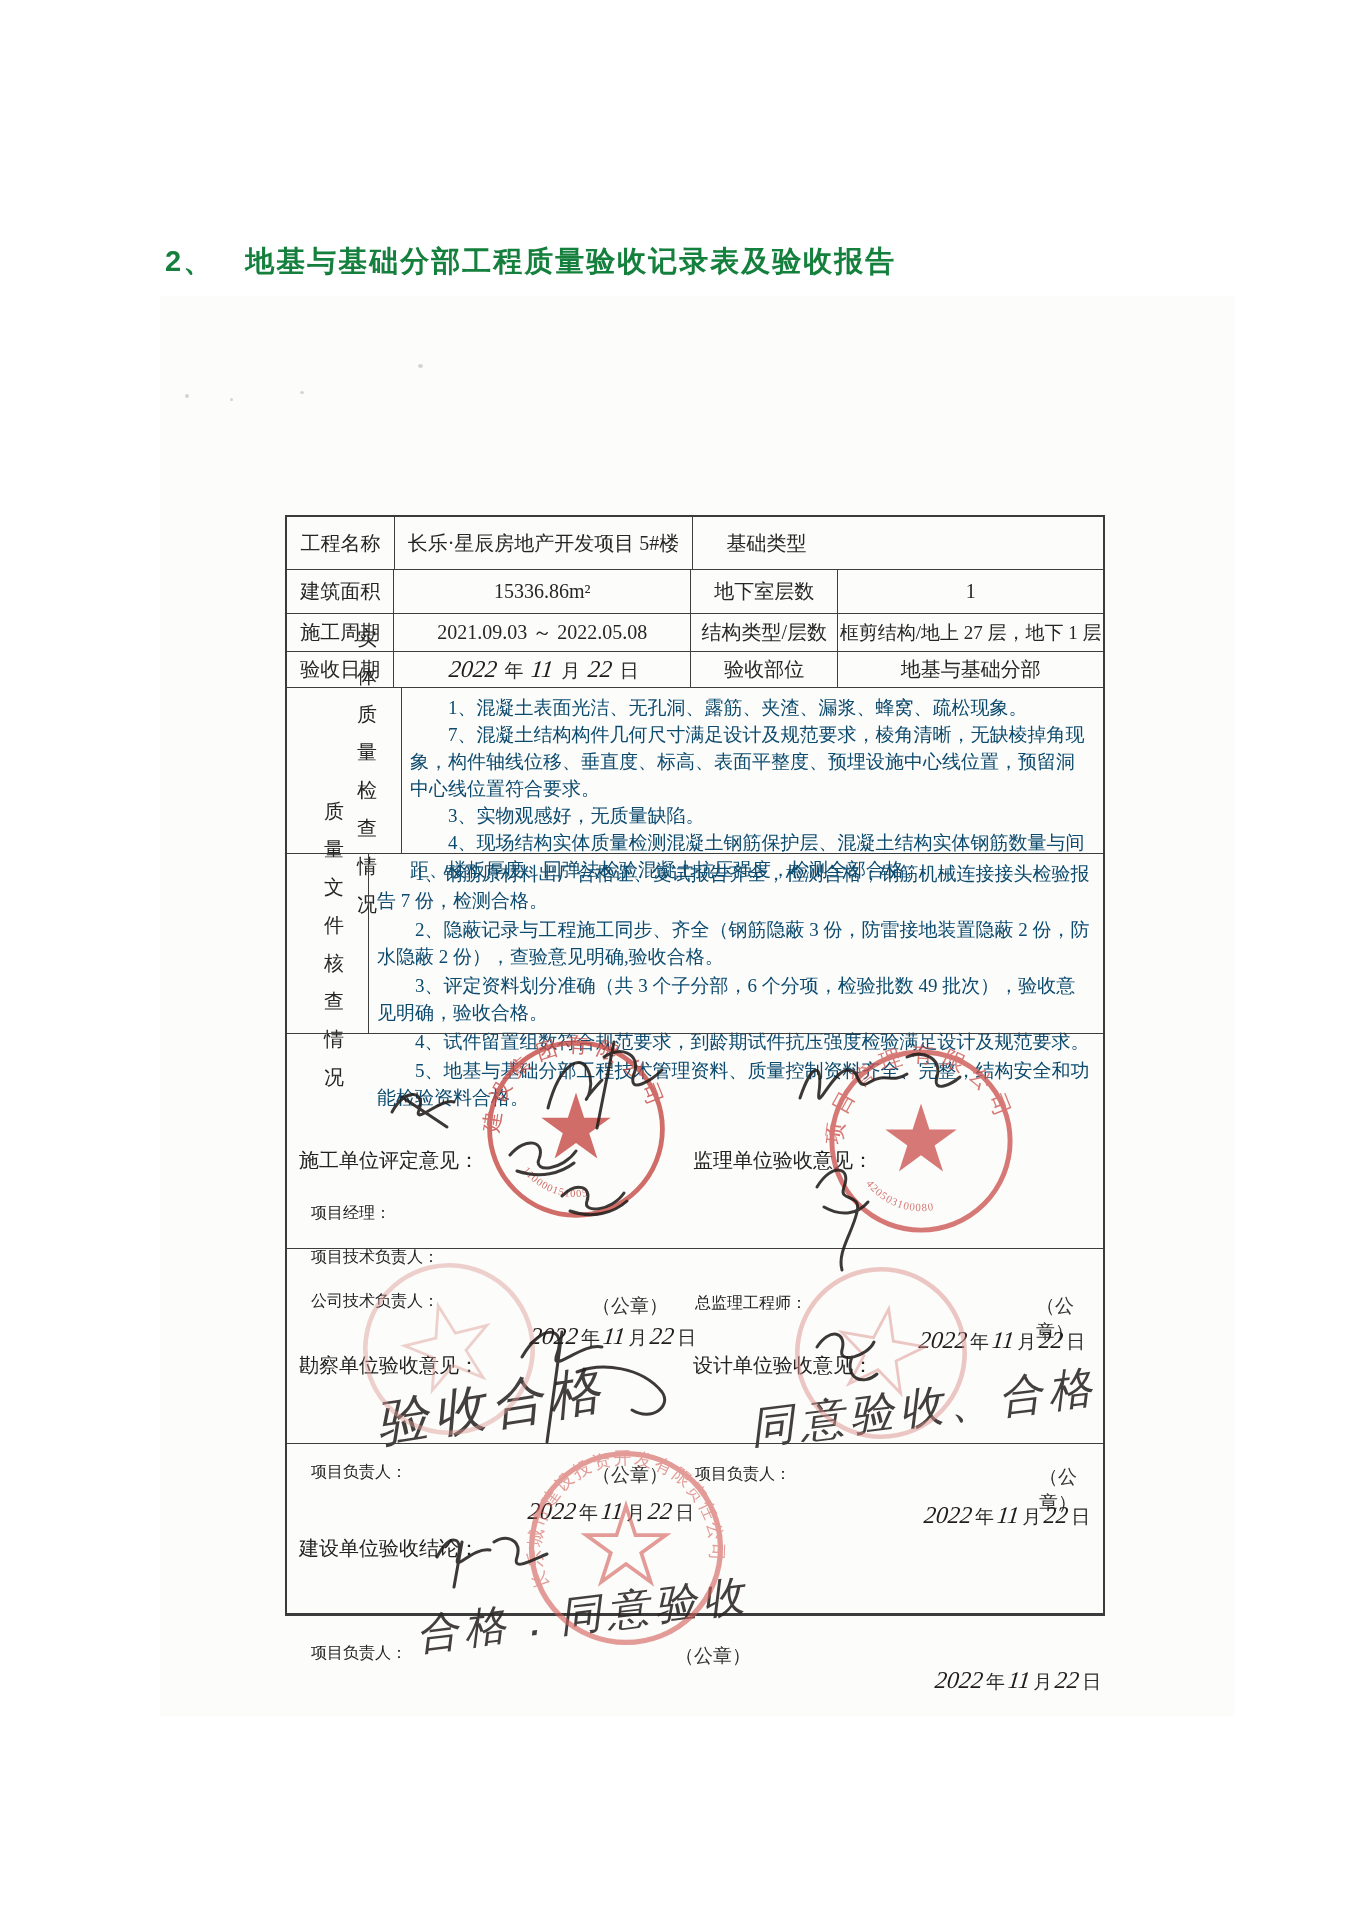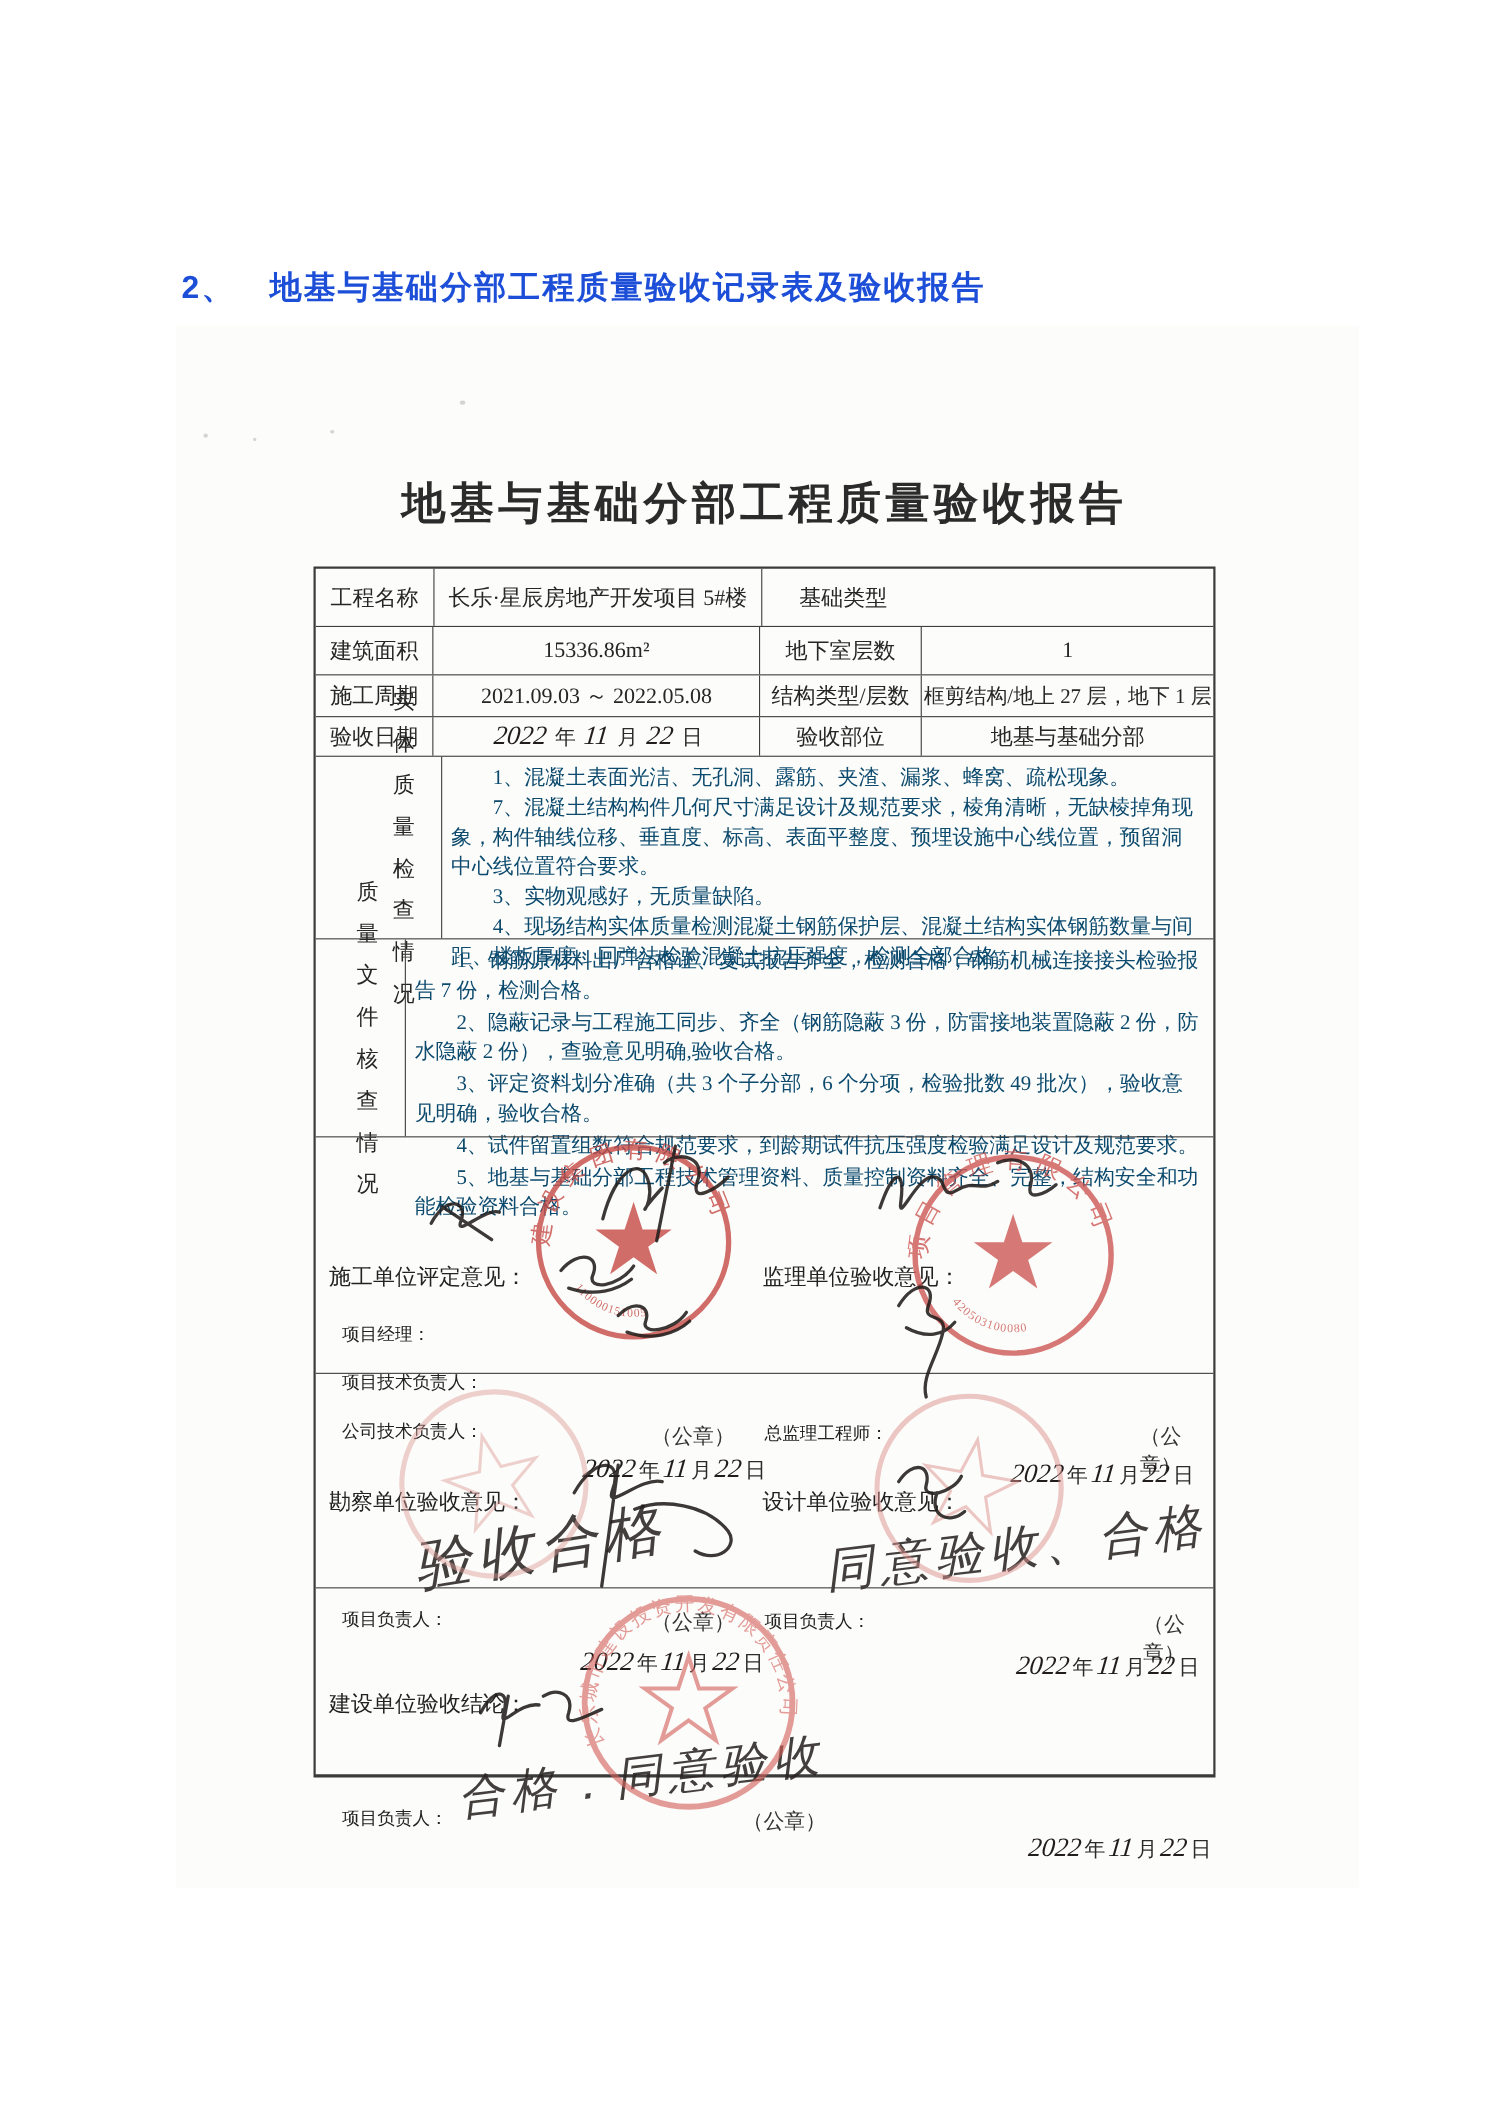--- a/index.html
+++ b/index.html
@@ -1,21 +1,21 @@
 <!DOCTYPE html>
 <html><head>
 <meta charset="utf-8">
 <style>
   * { margin:0; padding:0; box-sizing:border-box; }
   body { width:1357px; height:1920px; background:#ffffff; position:relative;
          font-family:"Liberation Serif","DejaVu Serif",serif; color:#262626; }
   .page { position:absolute; inset:0; overflow:hidden; }
 
   .doc-heading { position:absolute; left:165px; top:242px; font-size:29px; font-weight:bold;
-                 font-family:"Liberation Sans","DejaVu Sans",sans-serif; color:#1d4ed8; letter-spacing:2px; }
+                 font-family:"Liberation Sans","DejaVu Sans",sans-serif; color:#15803d; letter-spacing:2px; }
 
   .scan { position:absolute; left:160px; top:296px; width:1075px; height:1420px; background:#fcfcfa; }
   .speck { position:absolute; background:#b9b9b4; border-radius:50%; opacity:.6; }
 
   .scan-title { position:absolute; left:285px; top:430px; width:820px; text-align:center;
                 font-size:40px; font-weight:bold; letter-spacing:4px; color:#2b2b2b; }
 
   .tbl { position:absolute; left:285px; top:515px; width:820px; border:2px solid #3b3b3b; border-bottom-width:3px; }
   .row { display:flex; border-top:1.6px solid #3e3e3e; }
   .row:first-child { border-top:none; }
@@ -58,21 +58,20 @@
 
   <div class="doc-heading">2、　地基与基础分部工程质量验收记录表及验收报告</div>
 
   <div class="scan">
     <span class="speck" style="left:25px;top:98px;width:4px;height:4px"></span>
     <span class="speck" style="left:70px;top:102px;width:3px;height:3px"></span>
     <span class="speck" style="left:140px;top:95px;width:4px;height:3px"></span>
     <span class="speck" style="left:258px;top:68px;width:5px;height:4px"></span>
   </div>
 
-  <div class="scan-title">地基与基础分部工程质量验收报告</div>
 
   <div class="tbl">
 
     <div class="row r1">
       <div class="cell c-lab1">工程名称</div>
       <div class="cell c-val1">长乐·星辰房地产开发项目 5#楼</div>
       <div class="cell c-lab2">基础类型</div>
     </div>
     <div class="row r2">
       <div class="cell c-lab1">建筑面积</div>

